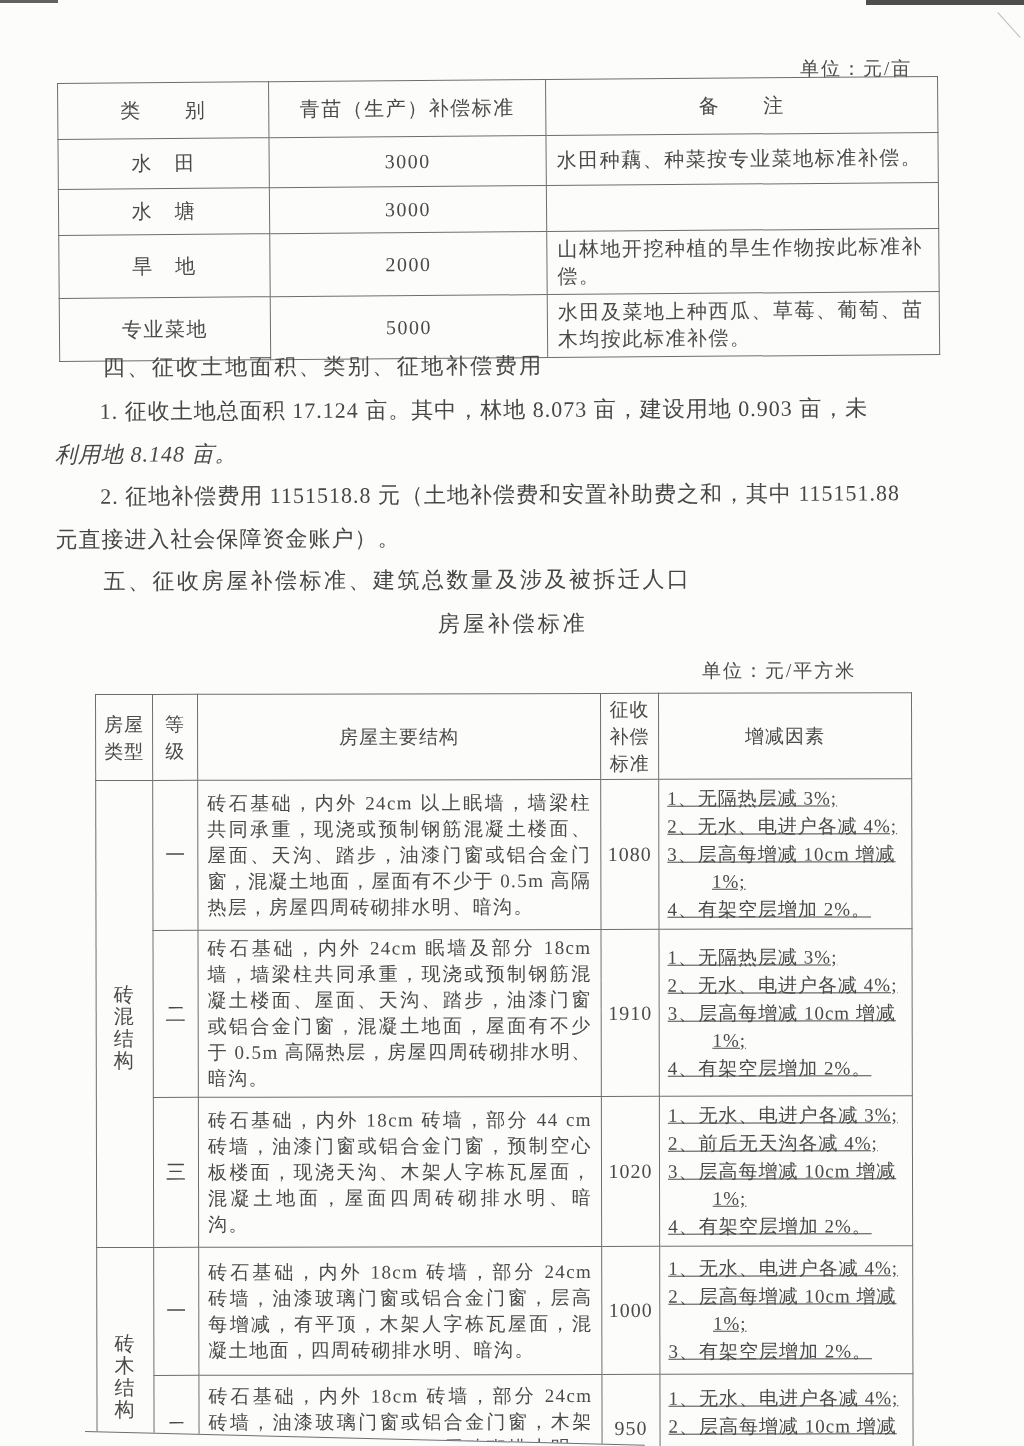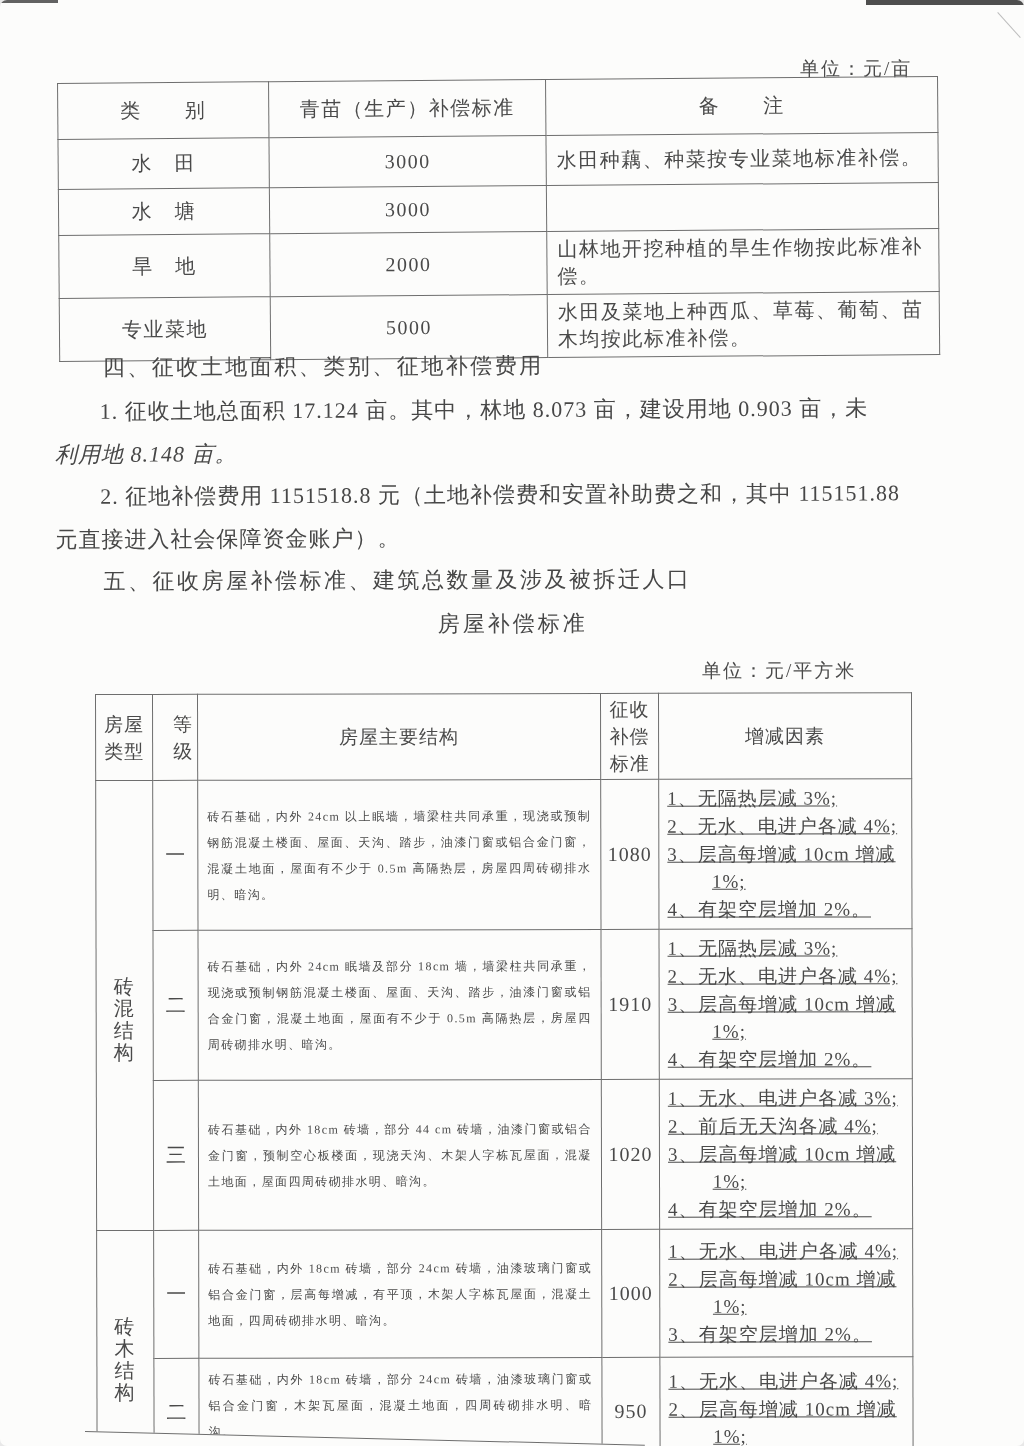--- a/index.html
+++ b/index.html
@@ -4,21 +4,20 @@
 <style>
   html,body{margin:0;padding:0;background:#e8e8e8;}
   .page{
     position:relative;
     width:1024px;height:1446px;
     margin:0 auto;
     background:#fcfcfb;
     overflow:hidden;
     font-family:"Liberation Serif","DejaVu Serif",serif;
     color:#454545;
-    border-radius:7px;
   }
   
   .artifact{position:absolute;background:#2f2f2f;}
   .artifact-top-left{left:0;top:0;width:58px;height:3px;opacity:.75;}
   .artifact-top-right{left:866px;top:0;width:158px;height:5px;opacity:.85;}
   .fold-line{
     position:absolute;left:998px;top:12px;width:34px;height:1px;
     background:#bdbdbd;transform:rotate(48deg);transform-origin:left top;
   }
   .unit-label{
@@ -66,39 +65,39 @@
   .t2-wrap{
     position:absolute;left:95px;top:694px;width:816px;
     transform:rotate(-0.12deg);transform-origin:0 0;
   }
   .t2{width:816px;}
   .t2 th,.t2 td{
     border:1px solid #6e6e6e;font-weight:normal;color:#4a4a4a;
     vertical-align:middle;
   }
   .t2 th{font-size:19px;letter-spacing:1px;line-height:27px;word-break:break-all;padding:2px 6px;text-align:center;}
-  .t2 .th-grade{padding:2px 20px;}
+  .t2 .th-grade{padding:2px 12px;}
   .t2 tr.hr{height:84px;}
   .t2 tr.r1{height:140px;}
   .t2 tr.r2{height:145px;}
   .t2 tr.r3{height:145px;}
   .t2 tr.r4{height:128px;}
   .t2 tr.r5{height:150px;}
   .vgroup{
     text-align:center;font-size:20px;letter-spacing:22px;
     writing-mode:vertical-rl;text-orientation:upright;
     padding:10px 0 10px 0;margin:0 auto;
   }
   td.groupcell{text-align:center;}
   td.groupcell .vgroup{display:inline-block;}
   .g-lower{padding-bottom:58px;}
   .grade{text-align:center;font-size:20px;}
   .grade-lift{padding-bottom:44px;}
   .structure{
-    font-size:12px;line-height:26px;letter-spacing:1.4px;
+    font-size:19px;line-height:26px;letter-spacing:1.4px;
     padding:5px 9px;text-align:justify;word-break:break-all;
   }
   .price{text-align:center;font-size:20px;letter-spacing:1px;}
   .price-lift{padding-bottom:44px;}
   .factors{padding:5px 8px;vertical-align:middle;}
   .factor-item{
     font-size:19px;line-height:27px;letter-spacing:1px;
     text-indent:-2.35em;margin-left:2.35em;margin-bottom:1px;
     word-break:break-all;
     text-decoration:underline;

